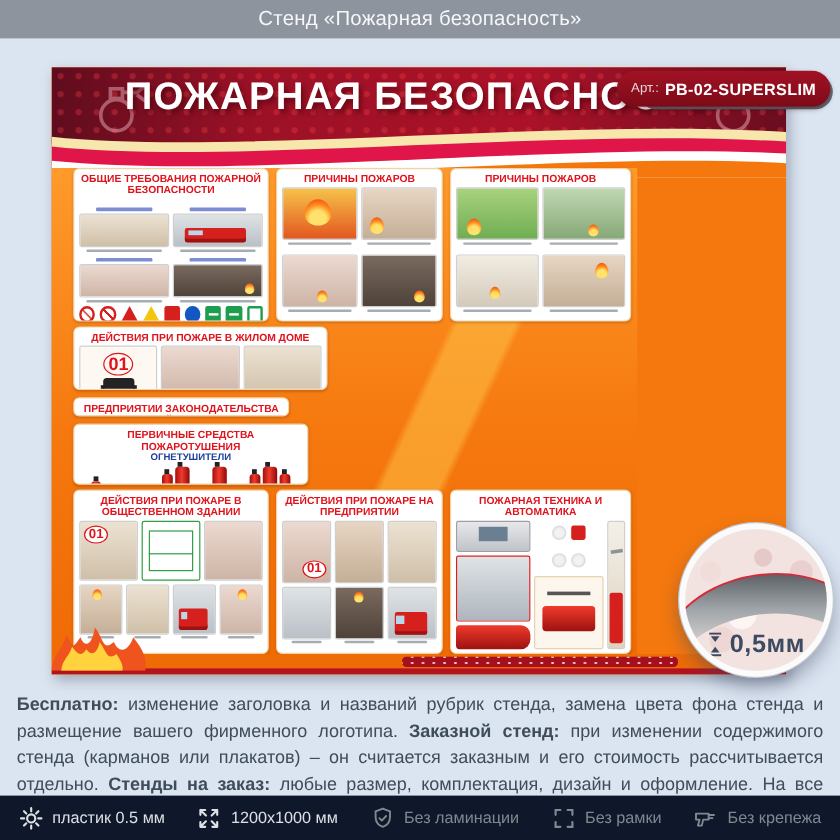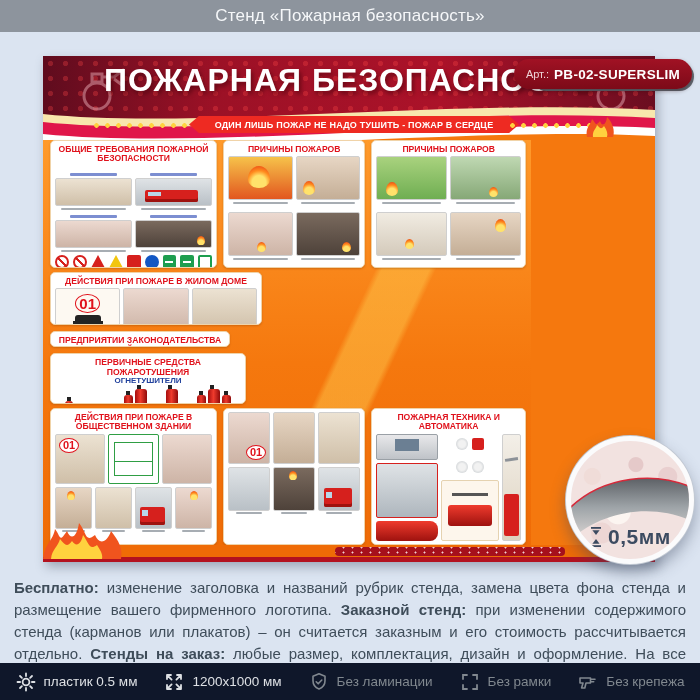--- a/index.html
+++ b/index.html
@@ -39,21 +39,21 @@
   .slogan-strip { position:absolute; top:59px; left:0; width:612px; height:20px; }
   .dotrow { position:absolute; top:5px; width:110px; height:12px;
             background:radial-gradient(circle,#ffd23e 2px, transparent 2.6px); background-size:11px 11px; }
   .dotrow.l { left:48px; } .dotrow.r { right:58px; width:90px; }
   .ribbon { position:absolute; left:146px; top:1px; width:330px; height:17px; background:#ee2a22;
             clip-path:polygon(0 50%,3% 0,97% 0,100% 50%,97% 100%,3% 100%);
             display:flex; align-items:center; justify-content:center; }
   .ribbon span { color:#fff; font-size:9px; font-weight:bold; letter-spacing:.2px; white-space:nowrap; }
   .mini-flame { position:absolute; right:38px; top:-2px; }
 
-  .p-body { position:absolute; top:84px; left:0; width:488px; height:405px; padding:0 5px 0 7px;
+  .p-body { position:absolute; top:84px; left:0; width:488px; height:405px; padding:0 5px 0 18px;
             background:
               linear-gradient(115deg, transparent 58%, rgba(255,205,80,.45) 59%, rgba(255,205,80,.45) 66%, transparent 67%),
               linear-gradient(180deg,#ff9a2b,#f5780e 55%,#ef6b06);
             display:flex; flex-direction:column; gap:4px; }
   .prow { display:flex; gap:6px; }
   .prow.r1 { height:128px; } .prow.r2 { height:132px;flex-direction:column; } .prow.r3 { height:137px; }
   .panel { background:#fff; border:1px solid #f0d3a8; border-radius:5px; padding:3px 4px;
            box-shadow:0 1px 2px rgba(140,60,0,.35); display:flex; flex-direction:column; overflow:hidden; }
   .w-a { width:212px; } .w-b { width:180px; } .w-c { width:196px; }
   .ptitle { color:#e0121c; font-weight:bold; font-size:8.6px; text-align:center; line-height:1.1; margin:1px 0 2px; }
@@ -231,31 +231,20 @@
     <div class="p-title">ПОЖАРНАЯ БЕЗОПАСНОСТЬ</div>
   </div>
 
   <svg class="p-waves" viewBox="0 0 612 52" preserveAspectRatio="none">
     <path d="M0,18 C150,34 420,2 612,14 L612,24 C420,12 150,44 0,28 Z" fill="#f8e7ad"></path>
     <path d="M0,26 C150,42 420,10 612,22 L612,34 C420,22 150,54 0,40 Z" fill="#e0164a"></path>
     <path d="M0,38 C160,54 430,22 612,32 L612,52 L0,52 Z" fill="#ffffff"></path>
     <path d="M0,46 C170,60 440,30 612,40 L612,52 L0,52 Z" fill="#f5780e"></path>
   </svg>
 
-  <div class="slogan-strip">
-    <div class="dotrow l"></div>
-    <div class="ribbon">
-      <span>ОДИН ЛИШЬ ПОЖАР НЕ НАДО ТУШИТЬ - ПОЖАР В СЕРДЦЕ</span>
-    </div>
-    <div class="dotrow r"></div>
-    <svg class="mini-flame" width="34" height="24" viewBox="0 0 34 24">
-      <path d="M4 24 C2 14 8 12 9 6 C13 10 12 14 17 8 C19 14 23 12 24 4 C30 10 32 18 30 24 Z" fill="#f0541e"></path>
-      <path d="M10 24 C9 18 13 16 14 12 C17 15 18 17 21 13 C24 17 25 21 24 24 Z" fill="#ffd23e"></path>
-    </svg>
-  </div>
 
   <div class="p-body">
 
     <div class="prow r1">
       <div class="panel w-a">
         <div class="ptitle">ОБЩИЕ ТРЕБОВАНИЯ ПОЖАРНОЙ БЕЗОПАСНОСТИ</div>
         <div class="bar-red" style="width:96%"></div>
         <div class="bar-red" style="width:90%"></div>
         <div class="tgrid g2" style="margin-top:2px">
           <div>
@@ -508,20 +497,21 @@
           <div>
               <div class="thumb g-hall" style="height:42px">
                 <div class="fl" style="left:40%;top:8%;width:8px;height:9px"></div>
               </div>
               <div class="cap w2"></div>
             </div>
         </div>
       </div>
 
       <div class="panel w-b">
+        <div class="ptitle">ДЕЙСТВИЯ ПРИ ПОЖАРЕ НА ПРЕДПРИЯТИИ</div>
         <div class="tgrid g3" style="flex:0 0 52px">
           <div class="thumb g-hall">
             <span class="num01 small" style="top:auto;bottom:3px;left:auto;right:3px">01</span>
           </div>
           <div class="thumb g-room"></div>
           <div class="thumb g-office"></div>
         </div>
         <div class="tgrid g3" style="flex:0 0 52px;margin-top:3px">
           <div>
               <div class="thumb g-street" style="height:44px"></div>

